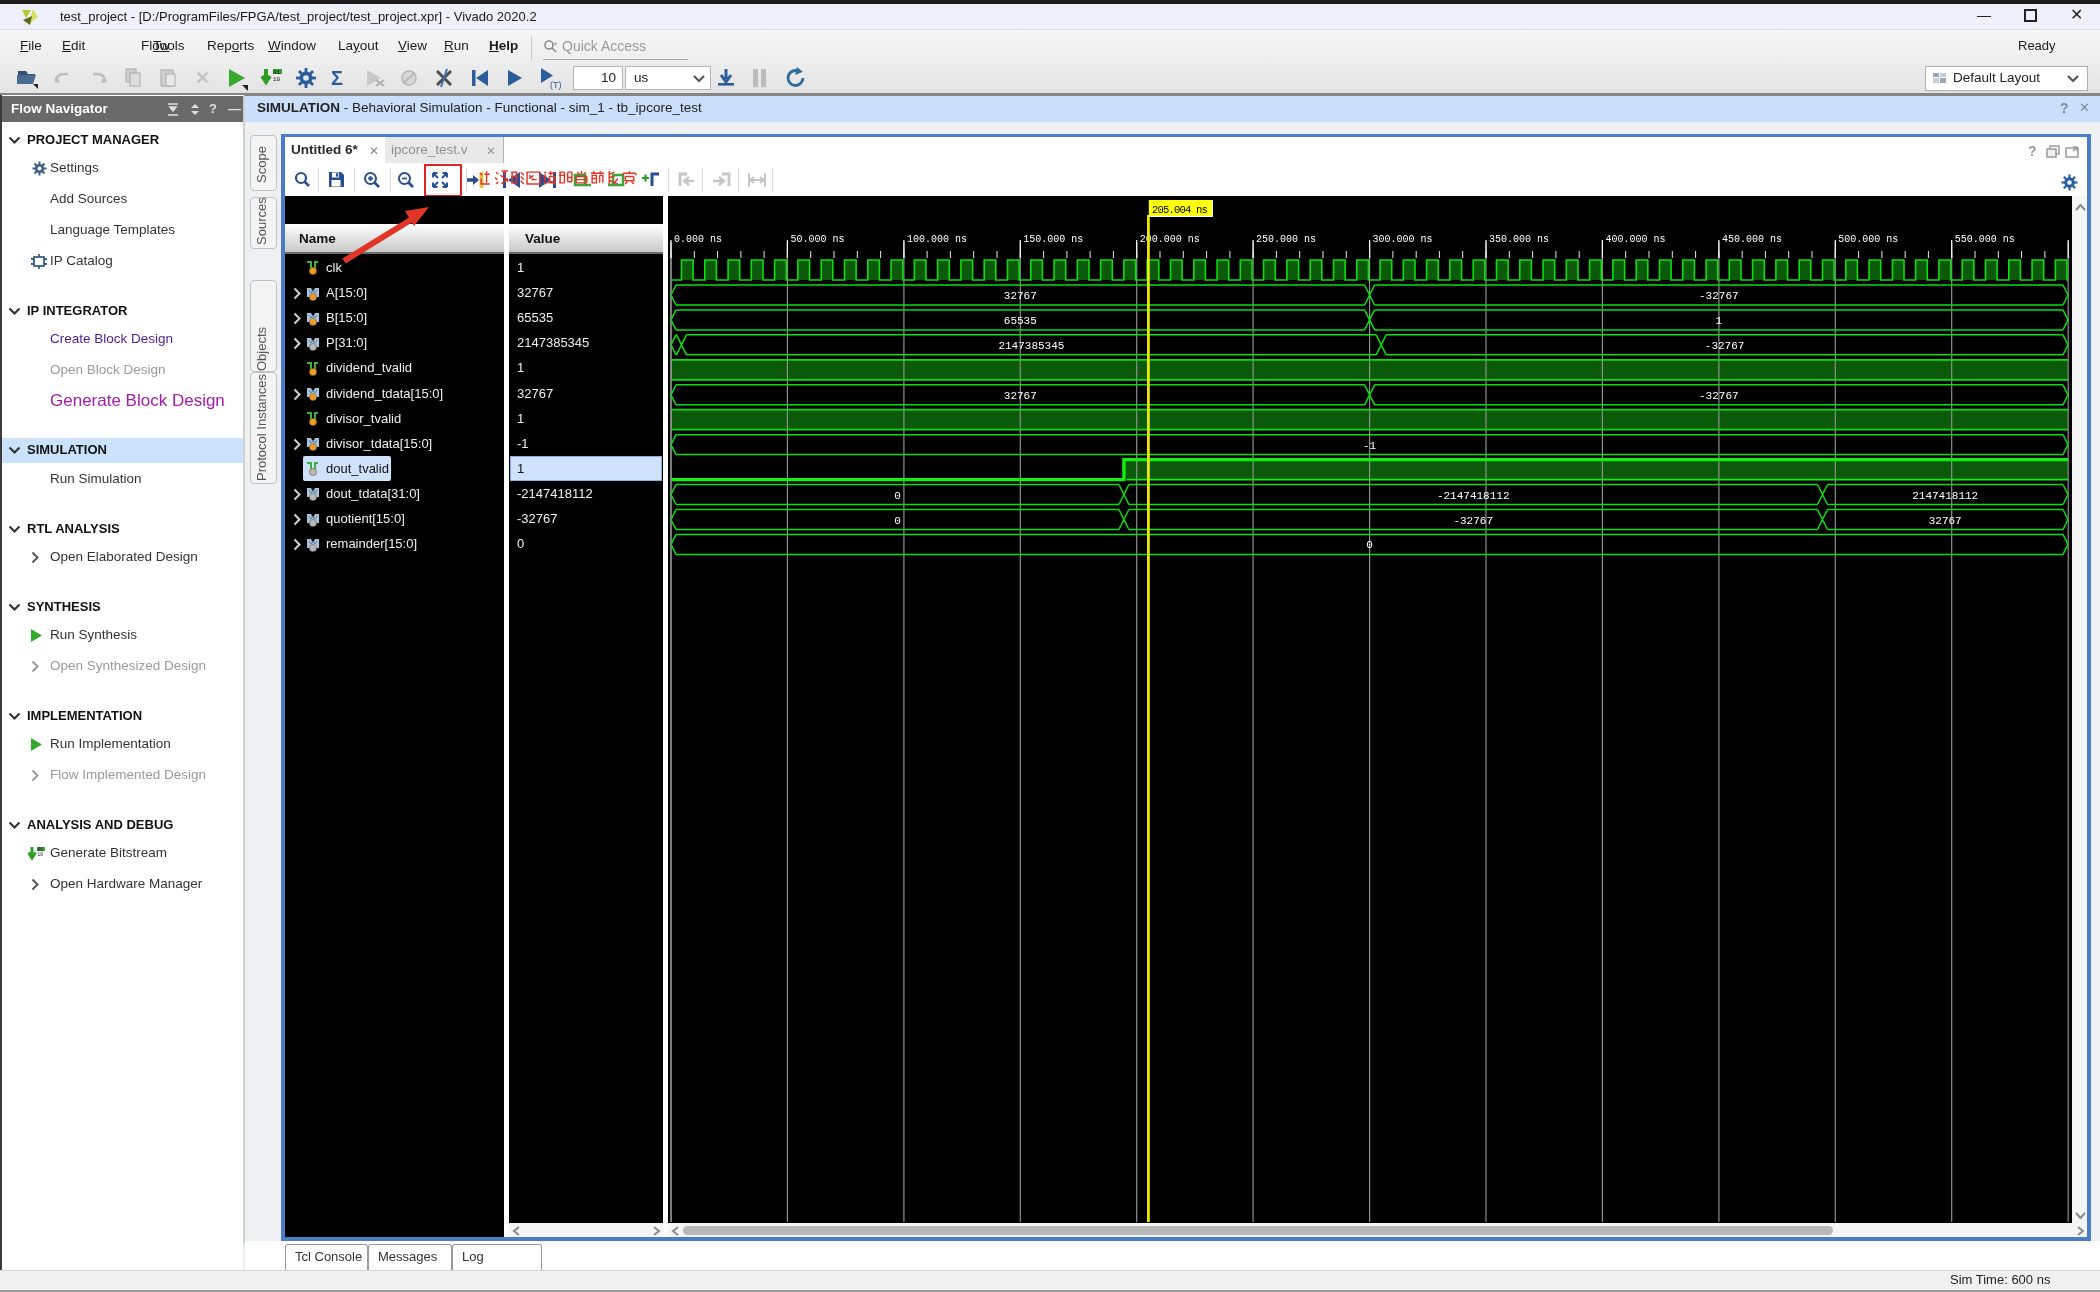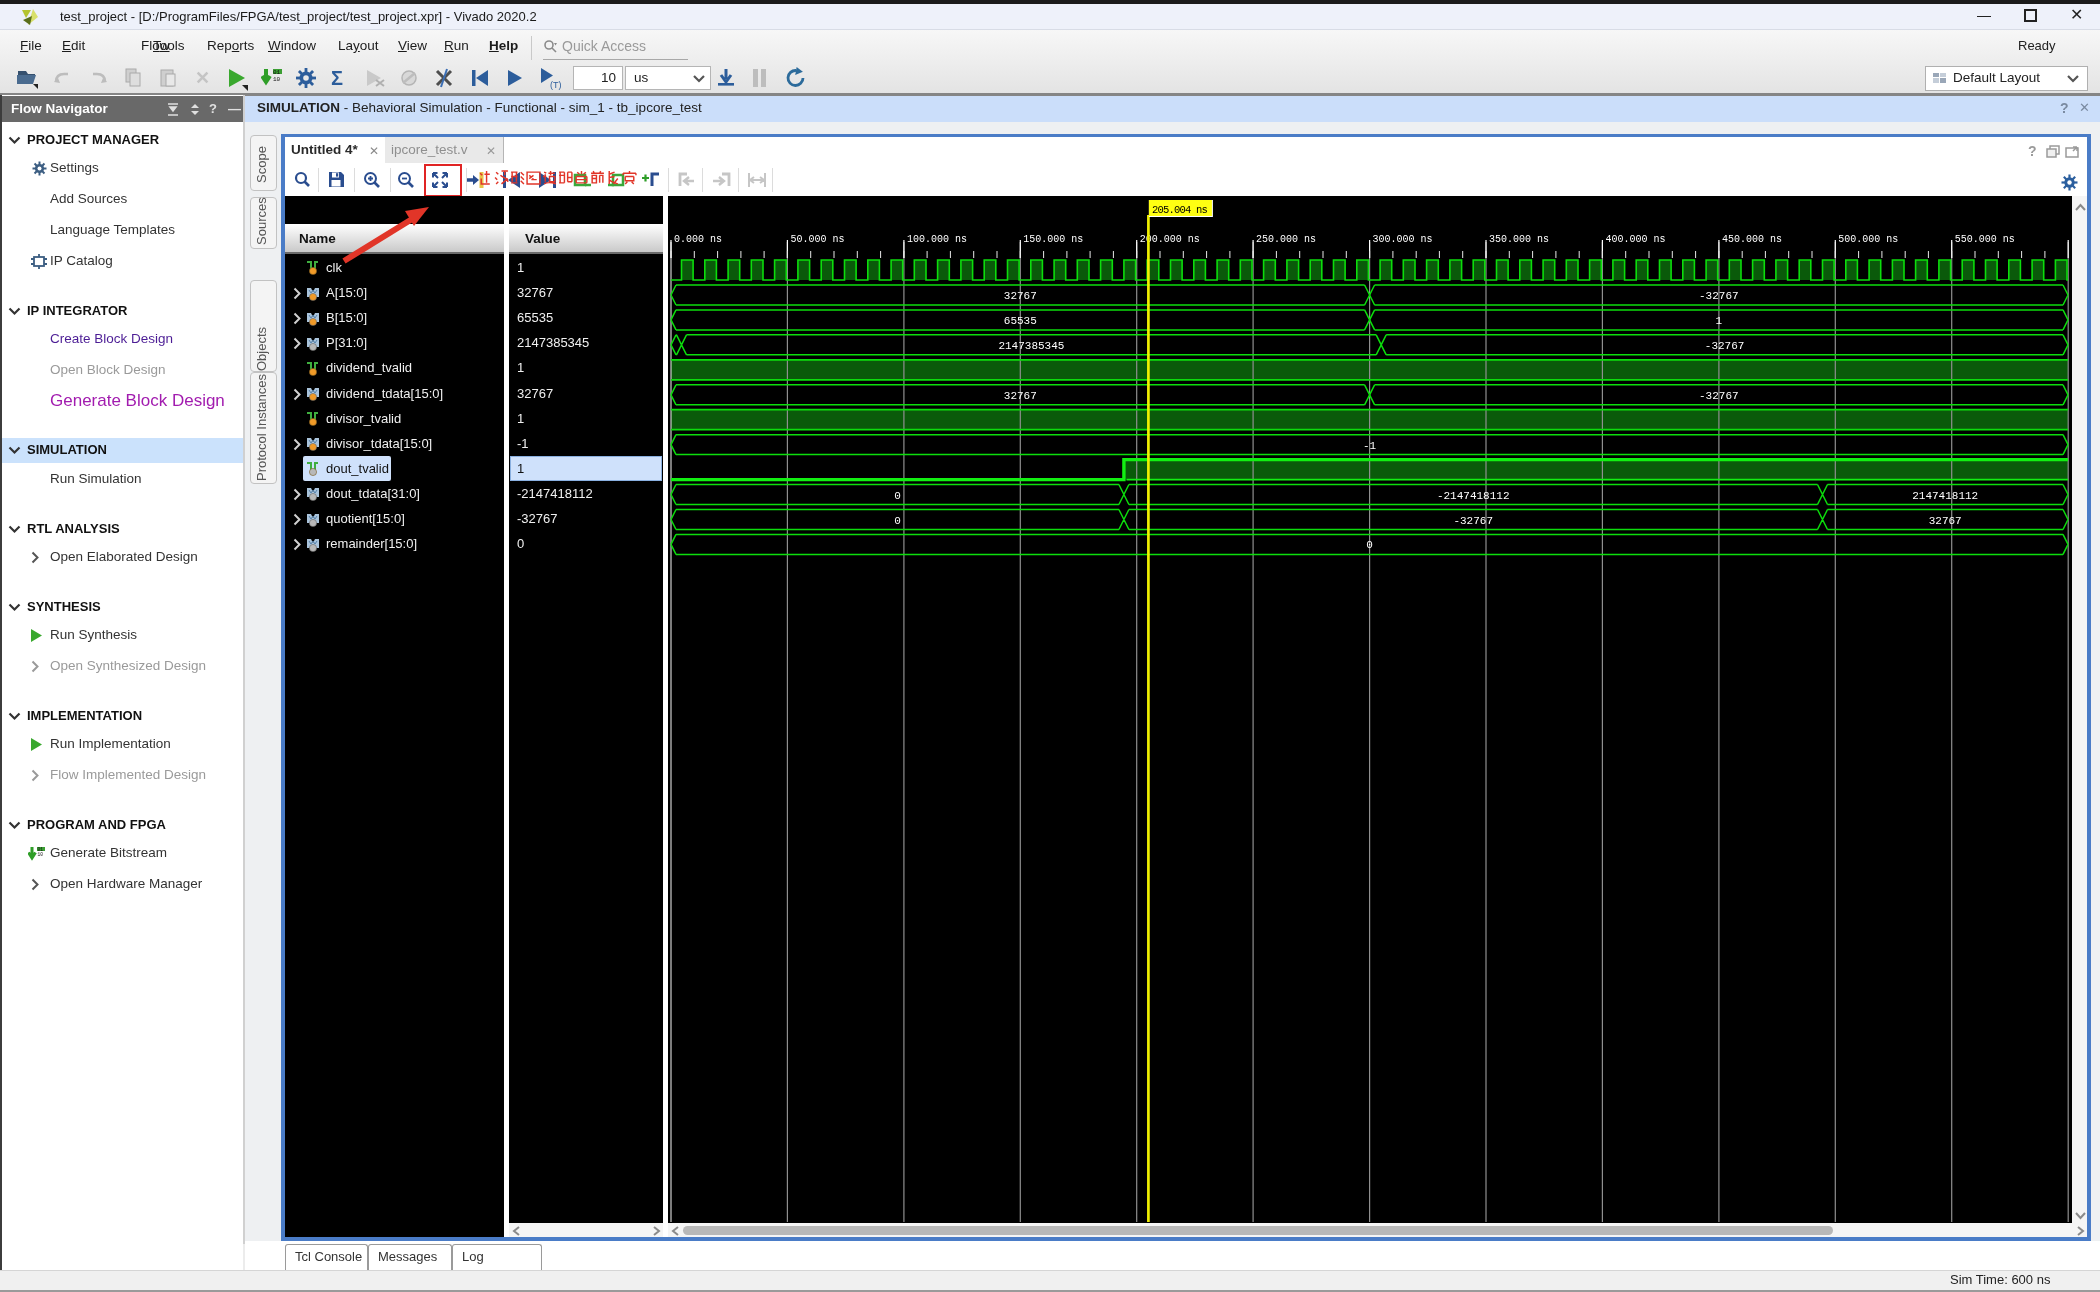--- a/index.html
+++ b/index.html
@@ -216,21 +216,21 @@
       <path d="M2 1 L13 7.5 L2 14 Z" fill="#39a82e"></path>
     </svg>
 <div class="tx" style="left:50px;top:735px;font-size:13.5px;line-height:18px;color:#333;font-weight:normal;">Run Implementation</div>
 <svg class="abs" style="left:31px;top:769px" width="9" height="13" viewBox="0 0 9 13">
       <path d="M1.5 1.5 L6.5 6.5 L1.5 11.5" fill="none" stroke="#9a9a9a" stroke-width="2"></path>
     </svg>
 <div class="tx" style="left:50px;top:766px;font-size:13.5px;line-height:18px;color:#9a9a9a;font-weight:normal;">Flow Implemented Design</div>
 <svg class="abs" style="left:8px;top:821px" width="13" height="9" viewBox="0 0 13 9">
       <path d="M1.5 1.5 L6.5 6.5 L11.5 1.5" fill="none" stroke="#333" stroke-width="2.2"></path>
     </svg>
-<div class="tx" style="left:27px;top:816px;font-size:13px;line-height:18px;color:#111;font-weight:bold;">PROGRAM AND FPGA</div>
+<div class="tx" style="left:27px;top:816px;font-size:13px;line-height:18px;color:#111;font-weight:bold;">ANALYSIS AND DEBUG</div>
 <svg class="abs" style="left:28px;top:846px" width="17" height="15" viewBox="0 0 17 15">
       <rect x="9" y="1" width="8" height="4" fill="#3b9e33"></rect>
       <text x="9.5" y="5" font-size="4.5" fill="#111" font-family="Liberation Mono">01</text>
       <text x="9.5" y="10" font-size="4.5" fill="#111" font-family="Liberation Mono">10</text>
       <path d="M4 1 L4 9 M0.5 6.5 L4 12 L7.5 6.5" fill="none" stroke="#2f9e28" stroke-width="3"></path>
     </svg>
 <div class="tx" style="left:50px;top:844px;font-size:13.5px;line-height:18px;color:#333;font-weight:normal;">Generate Bitstream</div>
 <svg class="abs" style="left:31px;top:878px" width="9" height="13" viewBox="0 0 9 13">
       <path d="M1.5 1.5 L6.5 6.5 L1.5 11.5" fill="none" stroke="#555" stroke-width="2"></path>
     </svg>
@@ -246,21 +246,21 @@
 <div class="abs" style="left:250px;top:197px;width:27px;height:52px;background:#f4f4f4;border:1px solid #c2c2c2;border-radius:4px"></div>
 <div class="tx" style="left:254px;top:245px;font-size:13px;color:#555;transform:rotate(-90deg);transform-origin:left top;">Sources</div>
 <div class="abs" style="left:250px;top:280px;width:27px;height:92px;background:#f4f4f4;border:1px solid #c2c2c2;border-radius:4px"></div>
 <div class="tx" style="left:254px;top:371px;font-size:13px;color:#555;transform:rotate(-90deg);transform-origin:left top;">Objects</div>
 <div class="abs" style="left:250px;top:372px;width:27px;height:112px;background:#f4f4f4;border:1px solid #c2c2c2;border-radius:4px"></div>
 <div class="tx" style="left:254px;top:481px;font-size:13px;color:#555;transform:rotate(-90deg);transform-origin:left top;">Protocol Instances</div>
 <div class="abs" style="left:281px;top:134px;width:1810px;height:1107px;background:#4a7cc7"></div>
 <div class="abs" style="left:285px;top:137px;width:1802px;height:1100px;background:#fff"></div>
 <div class="abs" style="left:285px;top:137px;width:1802px;height:26px;background:#fff"></div>
 <div class="abs" style="left:385px;top:137px;width:118px;height:26px;background:#e9e9e9"></div>
-<div class="tx" style="left:291px;top:141px;font-size:13.5px;line-height:18px;color:#2a2a2a;font-weight:bold;">Untitled 4*</div>
+<div class="tx" style="left:291px;top:141px;font-size:13.5px;line-height:18px;color:#2a2a2a;font-weight:bold;">Untitled 6*</div>
 <div class="tx" style="left:369px;top:142px;font-size:12px;line-height:18px;color:#8a8a8a;font-weight:normal;">✕</div>
 <div class="tx" style="left:391px;top:141px;font-size:13.5px;line-height:18px;color:#8f8f8f;font-weight:normal;">ipcore_test.v</div>
 <div class="tx" style="left:486px;top:142px;font-size:12px;line-height:18px;color:#999;font-weight:normal;">✕</div>
 <div class="abs" style="left:503px;top:137px;width:1px;height:26px;background:#b5b5b5"></div>
 <div class="tx" style="left:2028px;top:142px;font-size:14px;line-height:18px;color:#9a9a9a;font-weight:bold;">?</div>
 <svg class="abs" style="left:2046px;top:145px" width="14" height="13" viewBox="0 0 14 13">
       <rect x="4" y="1" width="9" height="8" fill="none" stroke="#9a9a9a" stroke-width="1.5"></rect>
       <rect x="1" y="4" width="9" height="8" fill="#f0f0f0" stroke="#9a9a9a" stroke-width="1.5"></rect>
     </svg>
 <svg class="abs" style="left:2065px;top:145px" width="14" height="13" viewBox="0 0 14 13">

